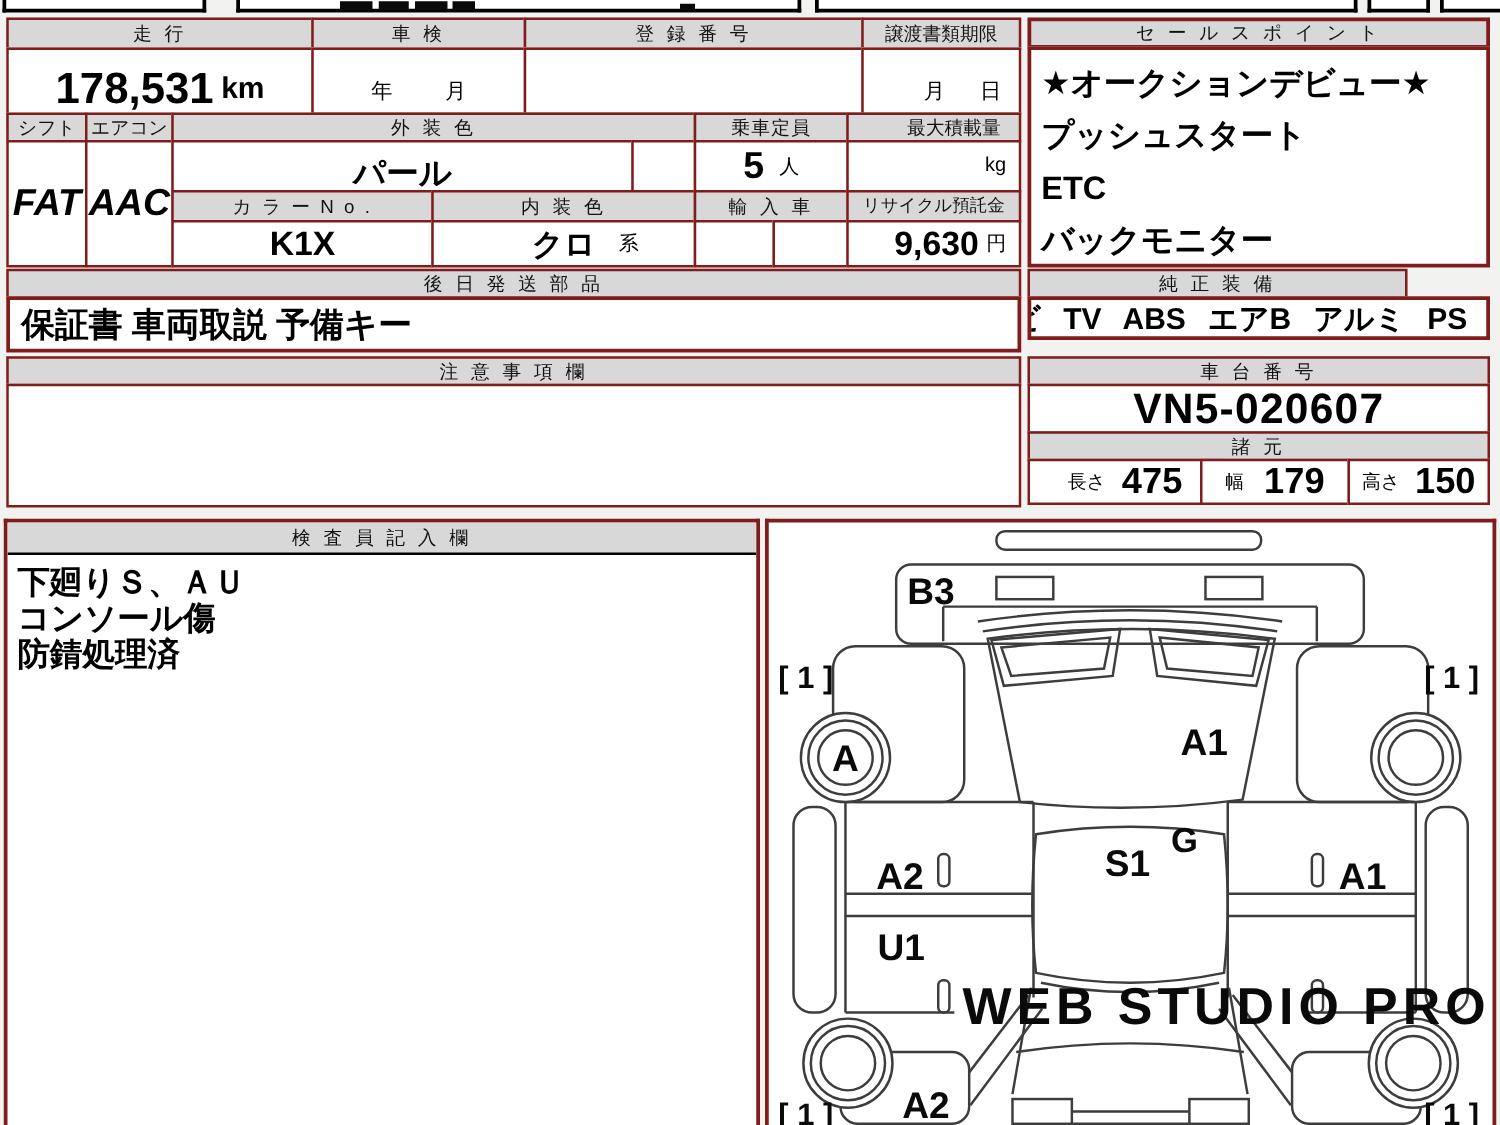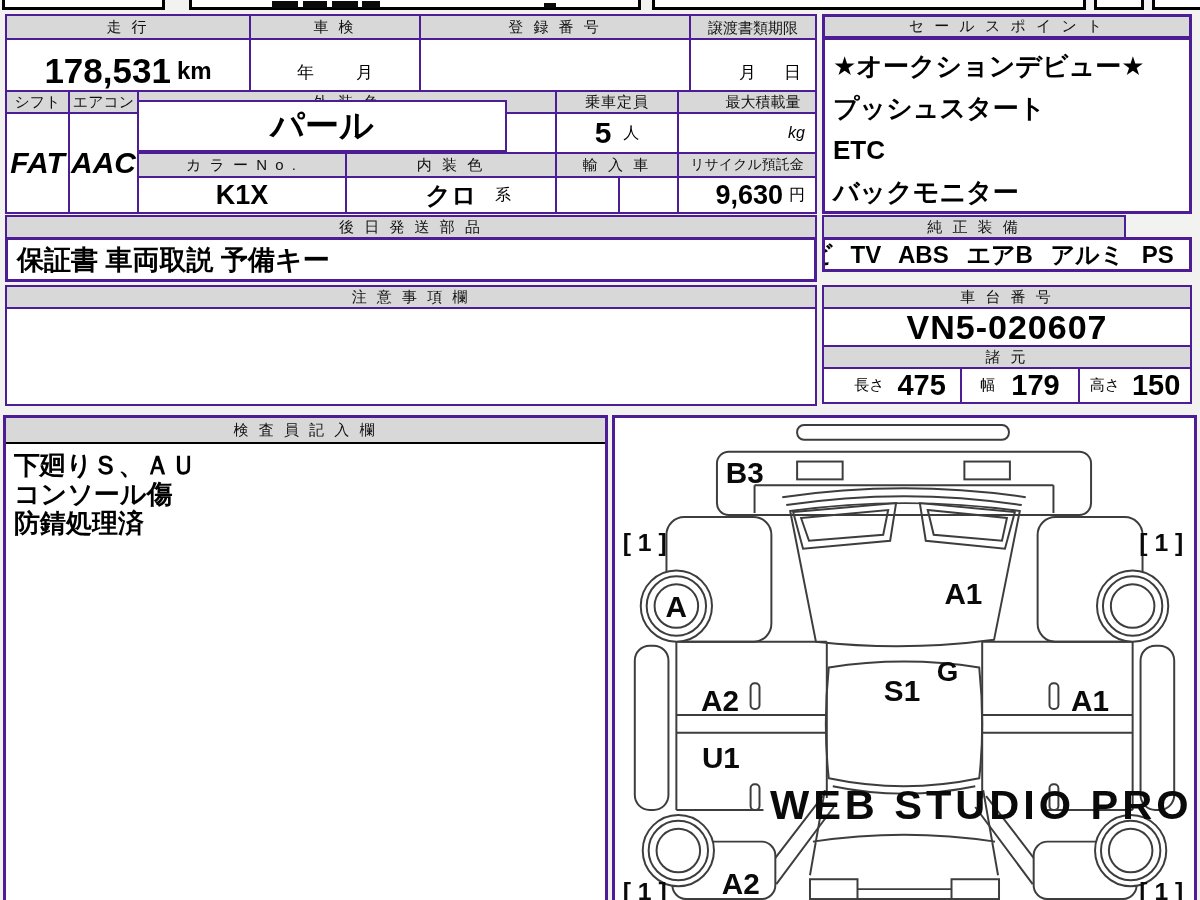--- a/index.html
+++ b/index.html
@@ -1,18 +1,18 @@
 <!DOCTYPE html>
 <html><head>
 <meta charset="utf-8">
 <style>
   html,body{margin:0;padding:0;}
   body{background:#e9e9e7;font-family:"Liberation Sans","DejaVu Sans",sans-serif;}
   #sheet{position:relative;width:1200px;height:900px;background:#f2f2f0;overflow:hidden;color:#000;}
-  .cell{position:absolute;box-sizing:border-box;border:2px solid #4c1d95;background:#fff;
+  .cell{position:absolute;box-sizing:border-box;border:2px solid #7f1d1d;background:#fff;
         display:flex;align-items:center;justify-content:center;overflow:hidden;}
   .hdr{background:#d8d8d8;font-size:15px;letter-spacing:3px;color:#111;}
   .box3{border-width:3px;}
   .big{font-size:30px;font-weight:bold;font-style:italic;}
   .val-mileage{font-size:35px;font-weight:bold;letter-spacing:0px;}
   .unit-sm{font-size:16px;font-weight:bold;margin-left:6px;}
   .leftpad{justify-content:flex-start;padding-left:9px;}
   .rightpad{justify-content:flex-end;padding-right:10px;}
   .lines{flex-direction:column;align-items:flex-start;justify-content:flex-start;padding:5px 8px;}
   .lines .ln{font-size:26px;font-weight:bold;line-height:42px;white-space:nowrap;}
@@ -40,21 +40,21 @@
 
   <div class="cell hdr" style="left:5px;top:14px;width:246px;height:26px;">
       <span>走 行</span>
     </div>
   <div class="cell hdr" style="left:249px;top:14px;width:172px;height:26px;">
       <span>車 検</span>
     </div>
   <div class="cell hdr" style="left:419px;top:14px;width:272px;height:26px;">
       <span>登 録 番 号</span>
     </div>
-  <div class="cell hdr" style="left:689px;top:14px;width:128px;height:26px;letter-spacing:0;align-items:flex-end;">
+  <div class="cell hdr" style="left:689px;top:14px;width:128px;height:26px;letter-spacing:0;">
       <span>譲渡書類期限</span>
     </div>
 
   <div class="cell" style="left:5px;top:38px;width:246px;height:66px;">
     <span class="val-mileage">178,531</span>
     <span class="unit-sm" style="font-size:24px;">km</span>
   </div>
   <div class="cell" style="left:249px;top:38px;width:172px;height:54px;align-items:flex-end;padding-bottom:6px;gap:42px;font-size:17px;">
     <span>年</span>
     <span>月</span>
@@ -83,29 +83,29 @@
       <span>最大積載量</span>
     </div>
 
   <div class="cell big" style="left:5px;top:112px;width:65px;height:102px;">
       <span>FAT</span>
     </div>
   <div class="cell big" style="left:68px;top:112px;width:71px;height:102px;">
       <span>AAC</span>
     </div>
 
-  <div class="cell" style="left:137px;top:100px;width:370px;height:52px;font-size:34px;font-weight:bold;">
+  <div class="cell" style="left:137px;top:112px;width:370px;height:52px;font-size:26px;font-weight:bold;">
       <span>パール</span>
     </div>
   <div class="cell" style="left:505px;top:112px;width:52px;height:42px;"></div>
   <div class="cell" style="left:555px;top:112px;width:124px;height:42px;gap:12px;">
     <span style="font-size:30px;font-weight:bold;">5</span>
     <span style="font-size:16px;">人</span>
   </div>
-  <div class="cell rightpad" style="left:677px;top:112px;width:140px;height:42px;font-size:16px;font-style:italic;">
+  <div class="cell rightpad" style="left:677px;top:112px;width:140px;height:42px;font-size:16px;">
       <span>kg</span>
     </div>
 
   <div class="cell hdr" style="left:137px;top:152px;width:210px;height:26px;letter-spacing:2px;">
       <span>カ ラ ー N o .</span>
     </div>
   <div class="cell hdr" style="left:345px;top:152px;width:212px;height:26px;">
       <span>内 装 色</span>
     </div>
   <div class="cell hdr" style="left:555px;top:152px;width:124px;height:26px;">

